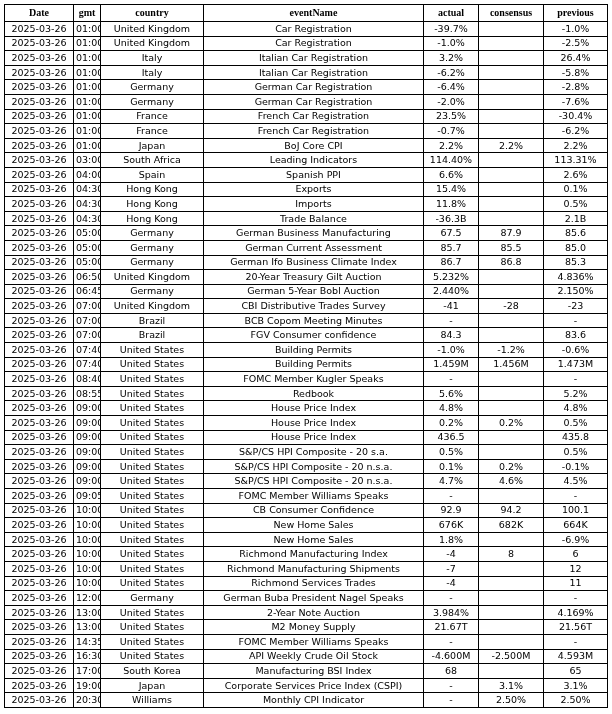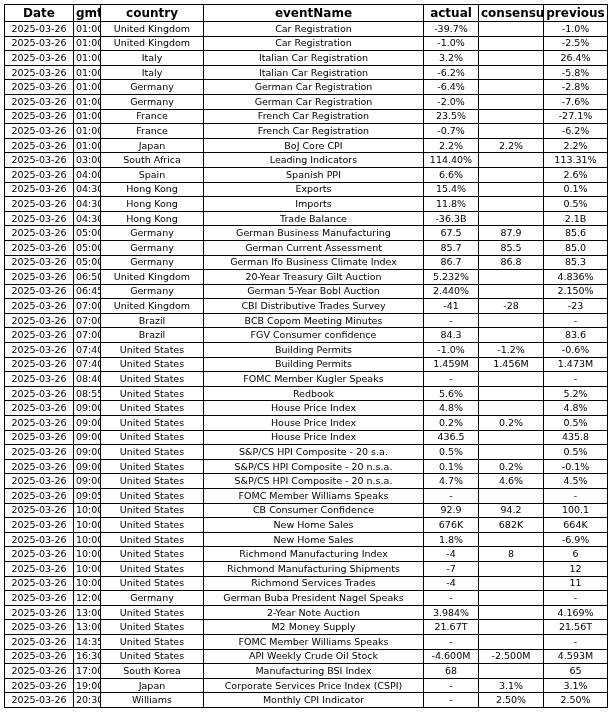--- a/index.html
+++ b/index.html
@@ -30,24 +30,25 @@
   col.c-previous  { width: 64px; }
   th, td {
     border: 1px solid #000000;
     text-align: center;
     vertical-align: middle;
     padding: 0 2px;
     overflow: hidden;
     white-space: nowrap;
   }
   th {
-    font-size: 12px;
+    font-size: 10px;
     font-weight: bold;
     height: 16px;
     line-height: 16px;
+    font-family: Liberation Serif, serif;
   }
   td {
     font-size: 9.5px;
     height: 13.6px;
     line-height: 12px;
   }
 </style>
 </head>
 <body>
 
@@ -128,21 +129,21 @@
           <td></td>
           <td>-7.6%</td>
         </tr>
         <tr>
           <td>2025-03-26</td>
           <td>01:00</td>
           <td>France</td>
           <td>French Car Registration</td>
           <td>23.5%</td>
           <td></td>
-          <td>-27.1%</td>
+          <td>-30.4%</td>
         </tr>
         <tr>
           <td>2025-03-26</td>
           <td>01:00</td>
           <td>France</td>
           <td>French Car Registration</td>
           <td>-0.7%</td>
           <td></td>
           <td>-6.2%</td>
         </tr>

